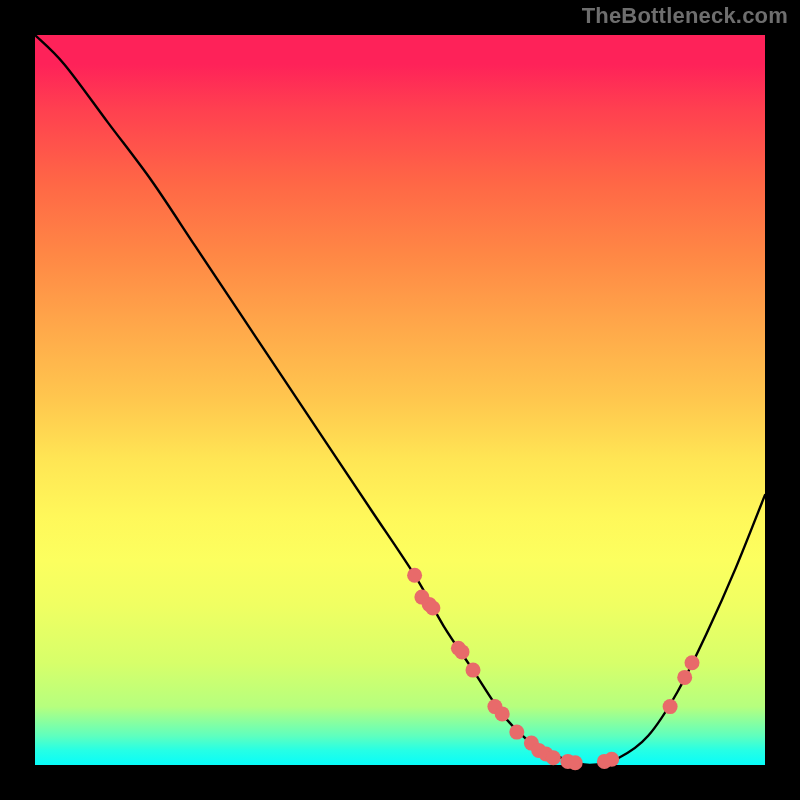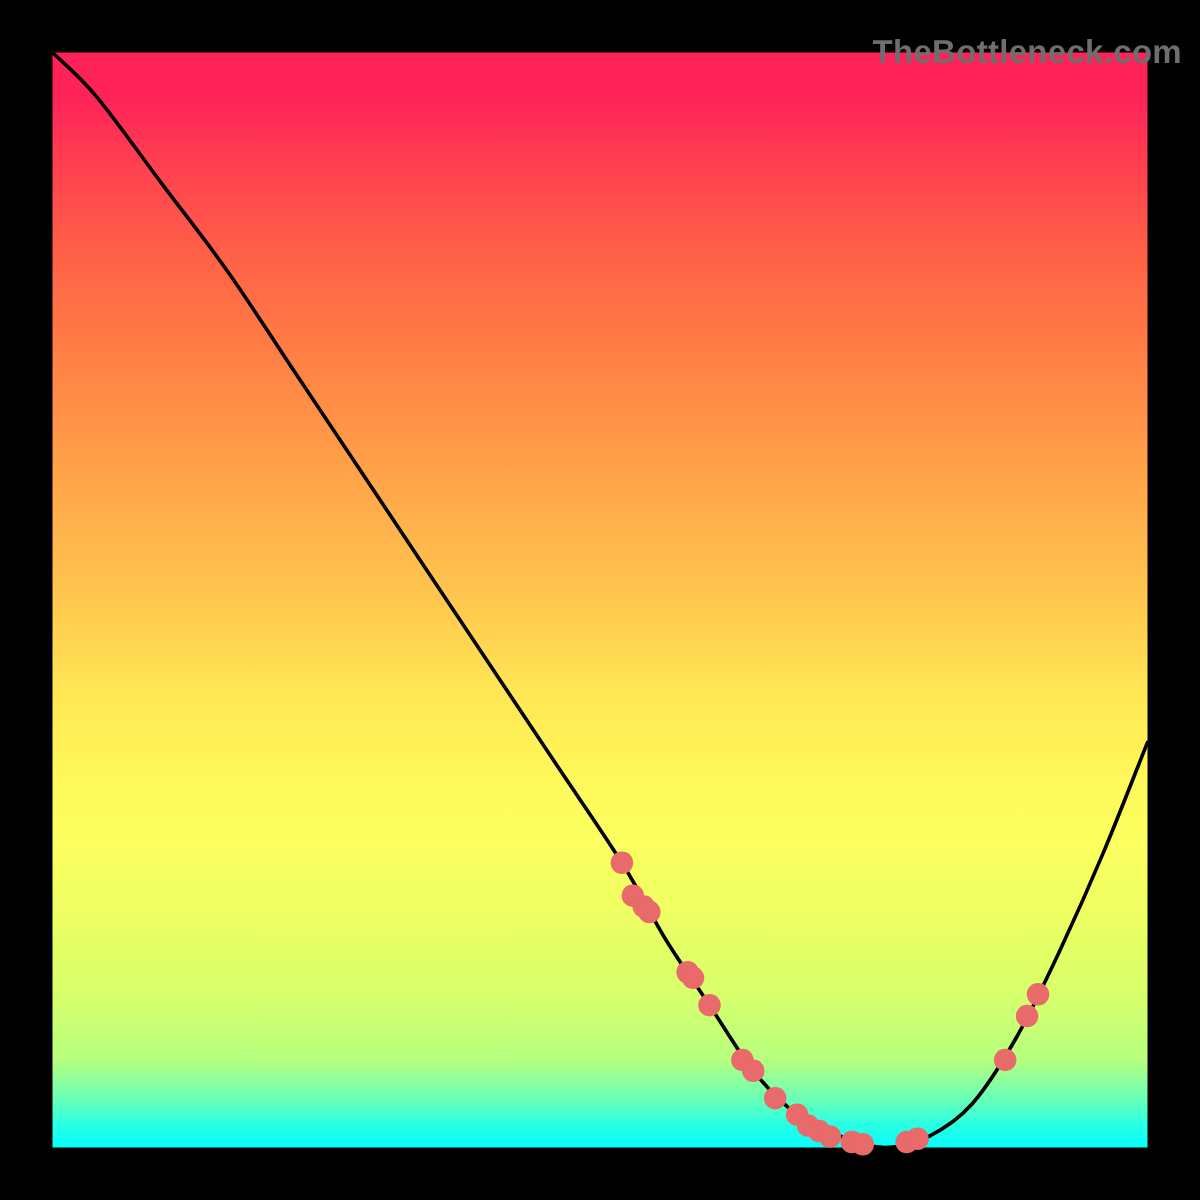--- a/index.html
+++ b/index.html
@@ -1,20 +1,20 @@
 <!DOCTYPE html>
 <html><head>
 <meta charset="utf-8">
 <style>
   * { margin: 0; padding: 0; box-sizing: border-box; }
   html, body { width: 800px; height: 800px; overflow: hidden; background: #000; }
   .root { position: relative; width: 800px; height: 800px; }
   .watermark {
     position: absolute;
-    top: 22px;
+    top: 3px;
     right: 12px;
     font-family: Arial, Helvetica, sans-serif;
     font-size: 22px;
     font-weight: 700;
     color: #6e6e6e;
     letter-spacing: 0.2px;
     z-index: 5;
   }
   .plot {
     position: absolute;

